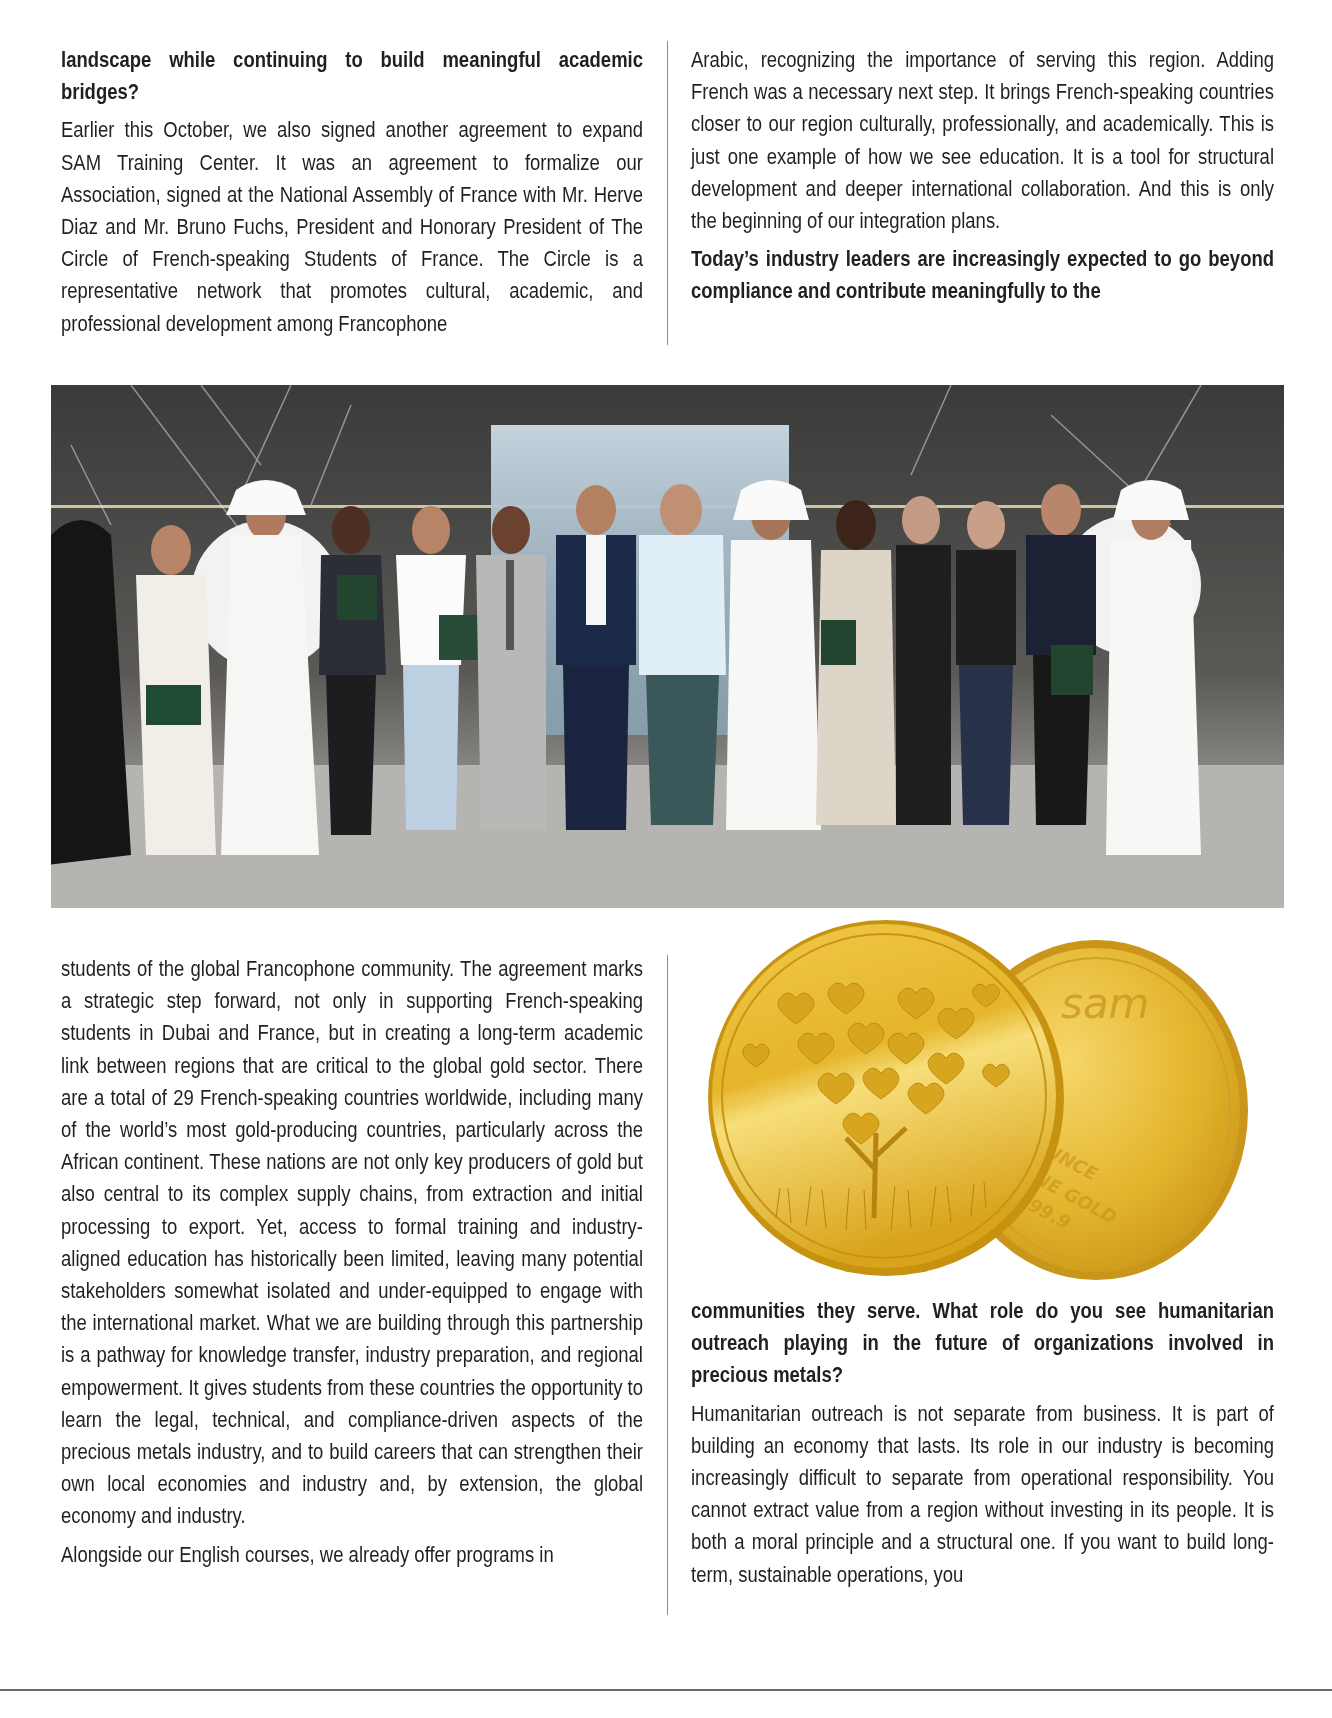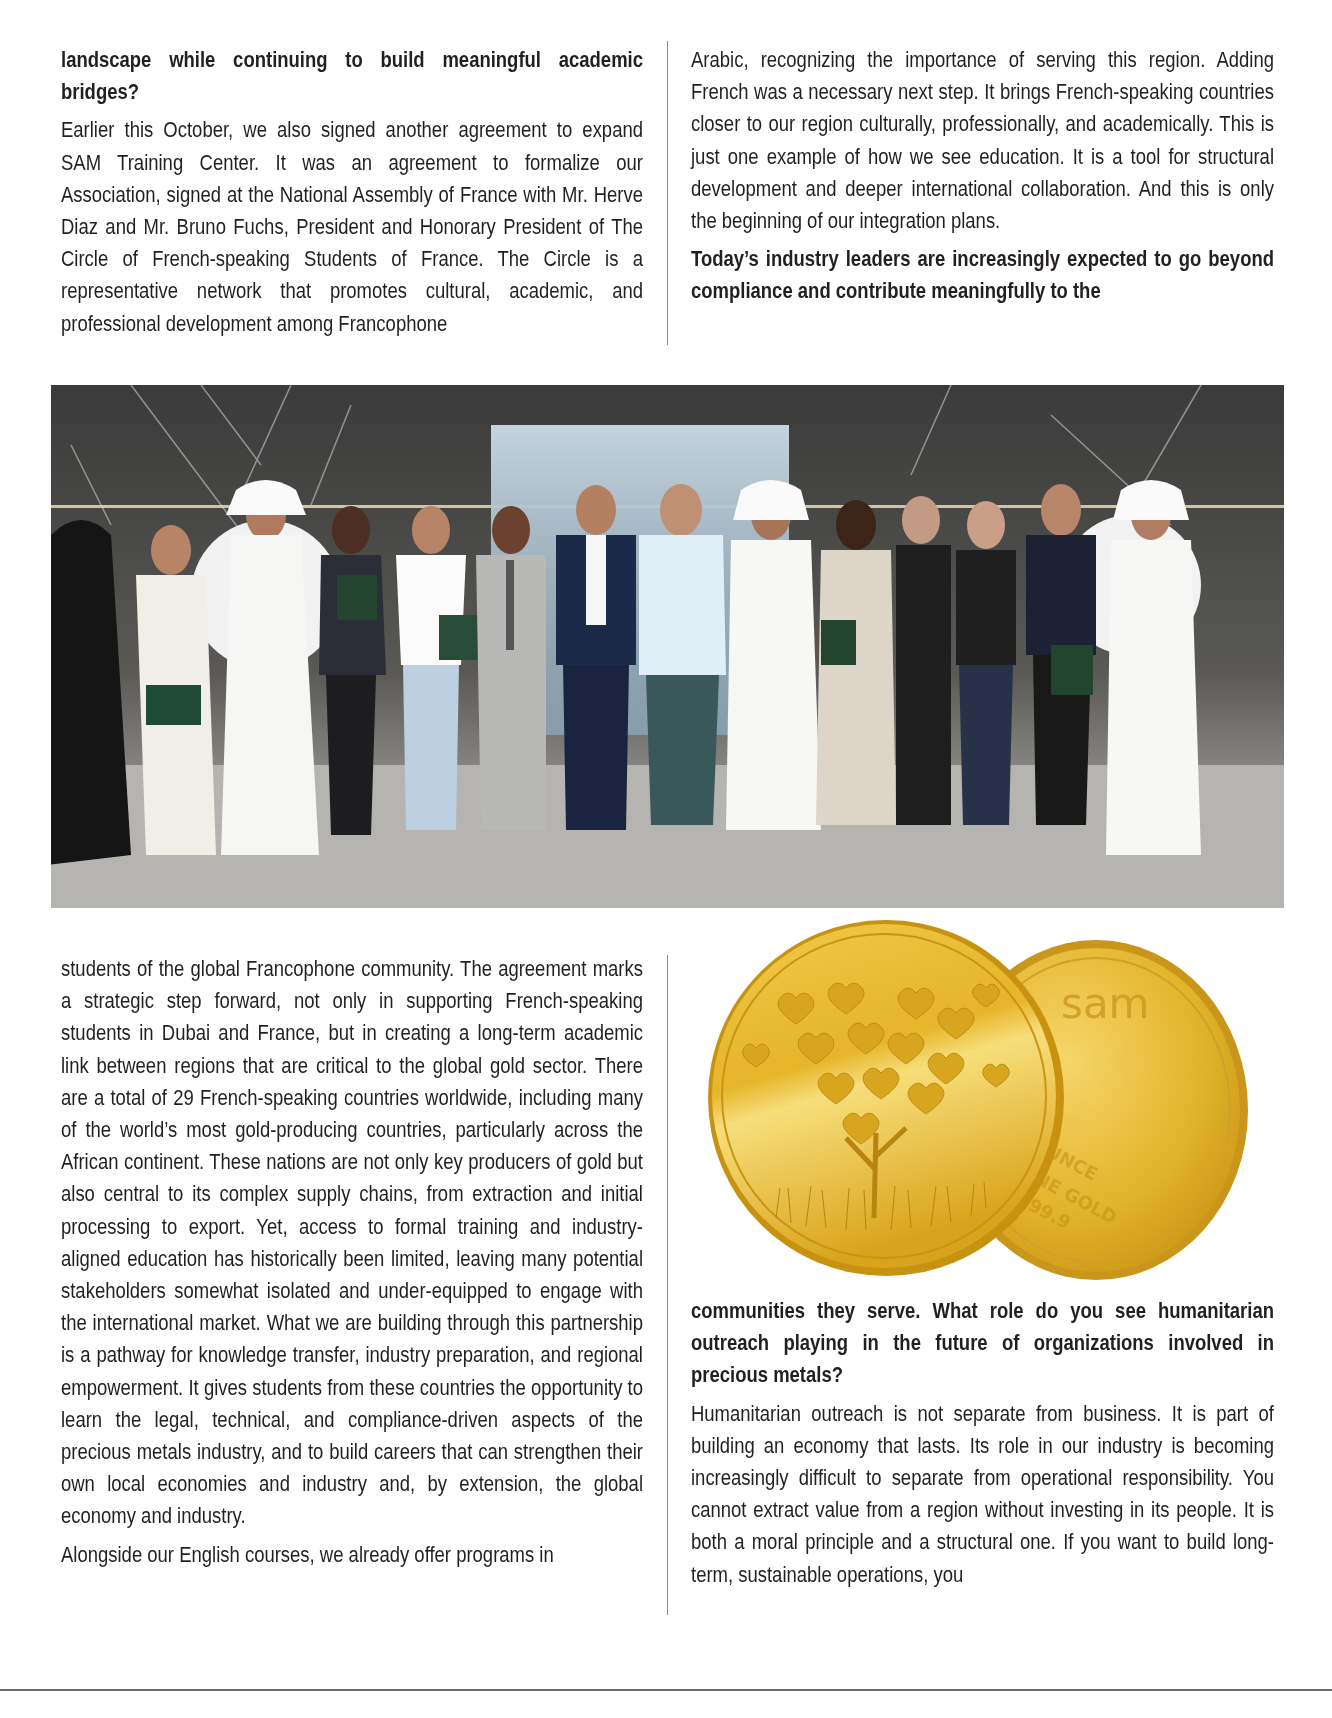--- a/index.html
+++ b/index.html
@@ -22,21 +22,21 @@
   .divider { position: absolute; width: 1px; background: #8c8c8c; }
   #div-top { left: 667px; top: 41px; height: 304px; }
   #div-bot { left: 667px; top: 955px; height: 660px; }
   #footer-rule { position: absolute; left: 0; top: 1689px; width: 1332px; height: 2px; background: #6b6b6b; }
 
   #photo {
     position: absolute; left: 51px; top: 385px; width: 1233px; height: 523px; overflow: hidden;
     background: linear-gradient(180deg, #3b3b3b 0%, #4a4a48 30%, #5a5956 55%, #8a8986 75%, #b8b6b2 100%);
   }
   #photo svg { display: block; }
-  #coins { position: absolute; left: 696px; top: 918px; width: 552px; height: 366px; }
+  #coins { position: absolute; left: 696px; top: 918px; width: 552px; height: 366px; font-style: italic; }
 </style>
 </head>
 <body>
 
 <div class="col" id="col-tl" style="width: 692.857px; transform: scaleX(0.84); transform-origin: 0px 0px;">
   <p class="q">landscape while continuing to build meaningful academic bridges?</p>
   <p>Earlier this October, we also signed another agreement to expand SAM Training Center. It was an agreement to formalize our Association, signed at the National Assembly of France with Mr. Herve Diaz and Mr. Bruno Fuchs, President and Honorary President of The Circle of French-speaking Students of France. The Circle is a representative network that promotes cultural, academic, and professional development among Francophone</p>
 </div>
 <div class="divider" id="div-top"></div>
 

